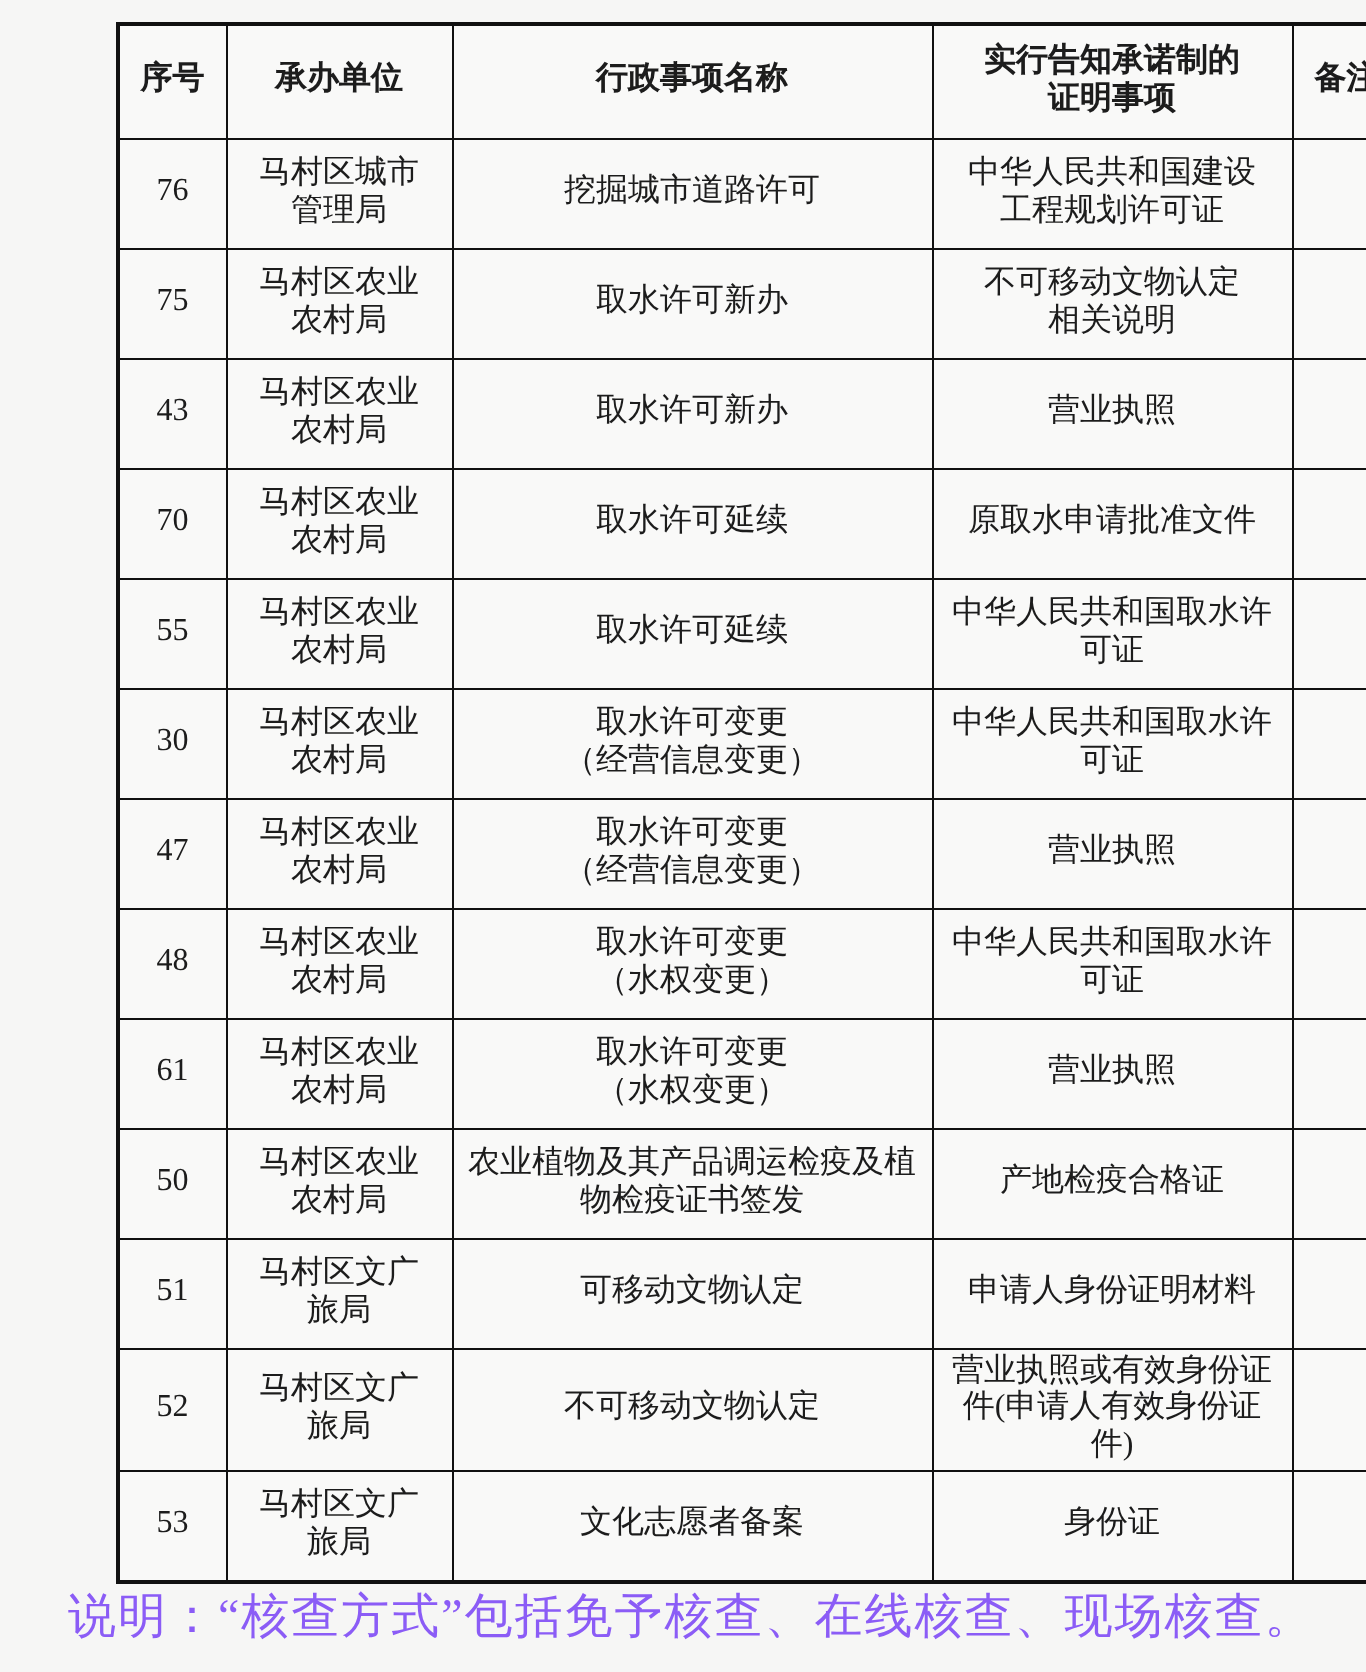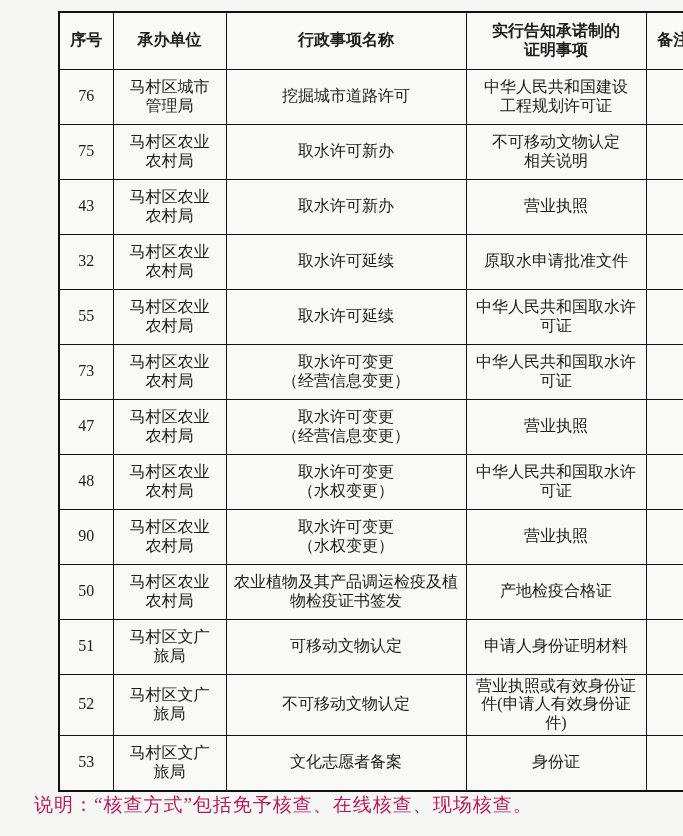--- a/index.html
+++ b/index.html
@@ -48,23 +48,23 @@
     font-weight: bold;
   }
   table.doc-table tbody tr {
     height: 55px;
   }
   .footnote {
     position: absolute;
     left: 34px;
     top: 792px;
     margin: 0;
-    font-size: 19px;
+    font-size: 24px;
     letter-spacing: 1px;
-    color: #be185d;
+    color: #8b5cf6;
     white-space: nowrap;
   }
 </style>
 </head>
 <body>
 
 <div class="page">
 
   <table class="doc-table">
     <colgroup>
@@ -105,38 +105,38 @@
         </tr>
         <tr>
           <td>43</td>
           <td>马村区农业
 农村局</td>
           <td>取水许可新办</td>
           <td>营业执照</td>
           <td></td>
         </tr>
         <tr>
-          <td>32</td>
+          <td>70</td>
           <td>马村区农业
 农村局</td>
           <td>取水许可延续</td>
           <td>原取水申请批准文件</td>
           <td></td>
         </tr>
         <tr>
           <td>55</td>
           <td>马村区农业
 农村局</td>
           <td>取水许可延续</td>
           <td>中华人民共和国取水许
 可证</td>
           <td></td>
         </tr>
         <tr>
-          <td>73</td>
+          <td>30</td>
           <td>马村区农业
 农村局</td>
           <td>取水许可变更
 （经营信息变更）</td>
           <td>中华人民共和国取水许
 可证</td>
           <td></td>
         </tr>
         <tr>
           <td>47</td>
@@ -151,21 +151,21 @@
           <td>48</td>
           <td>马村区农业
 农村局</td>
           <td>取水许可变更
 （水权变更）</td>
           <td>中华人民共和国取水许
 可证</td>
           <td></td>
         </tr>
         <tr>
-          <td>90</td>
+          <td>61</td>
           <td>马村区农业
 农村局</td>
           <td>取水许可变更
 （水权变更）</td>
           <td>营业执照</td>
           <td></td>
         </tr>
         <tr>
           <td>50</td>
           <td>马村区农业

